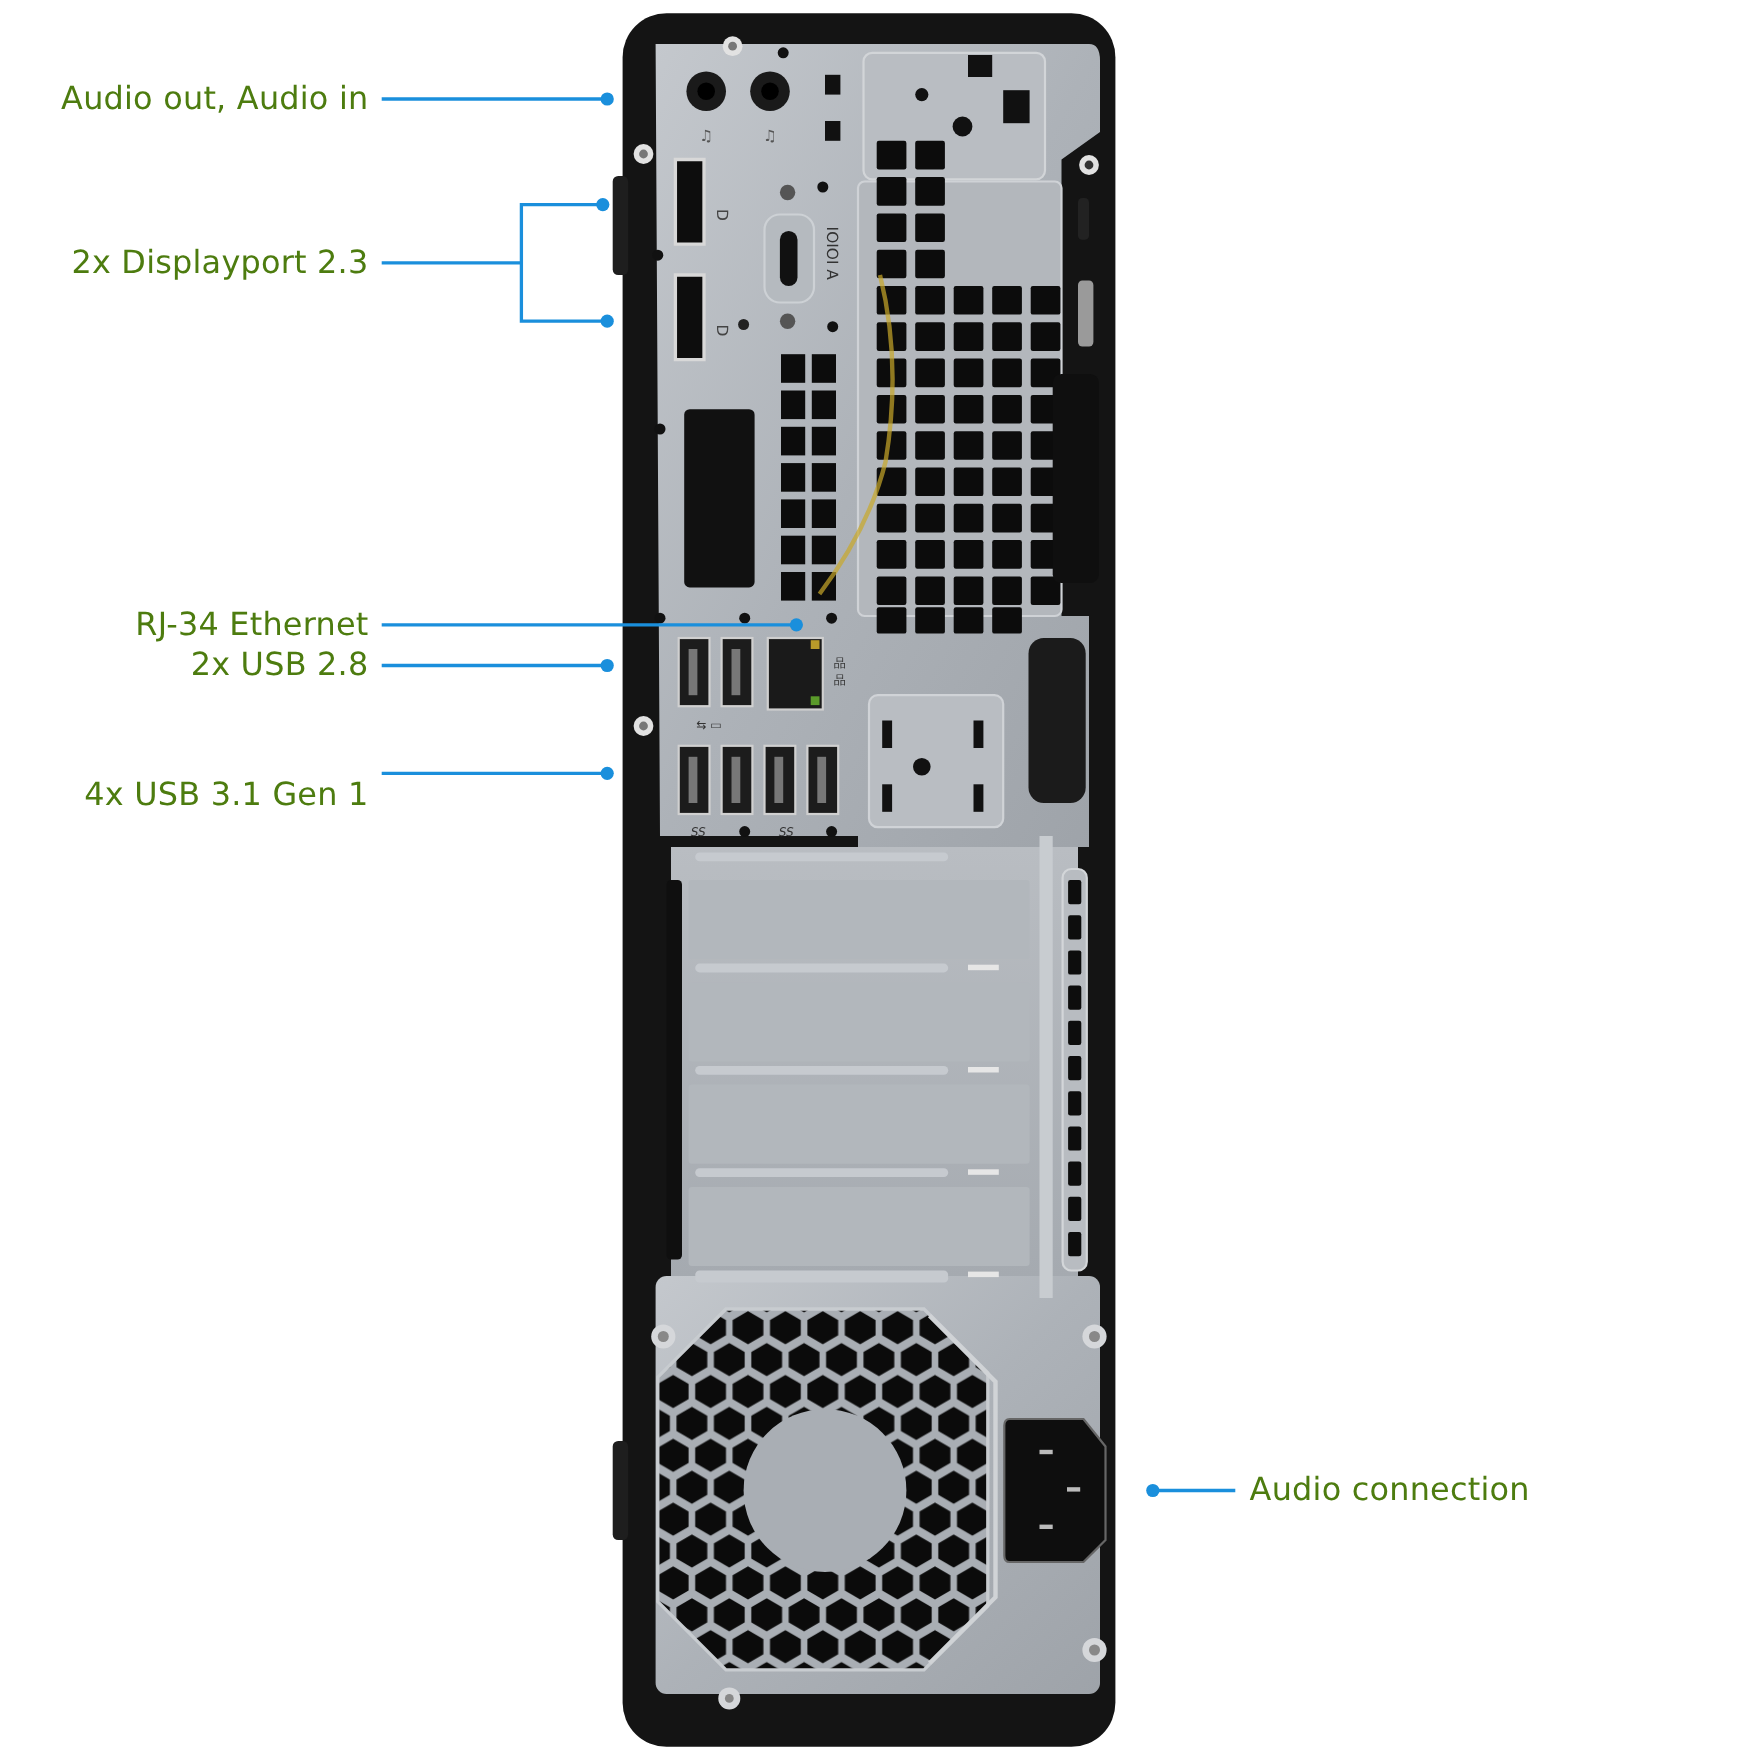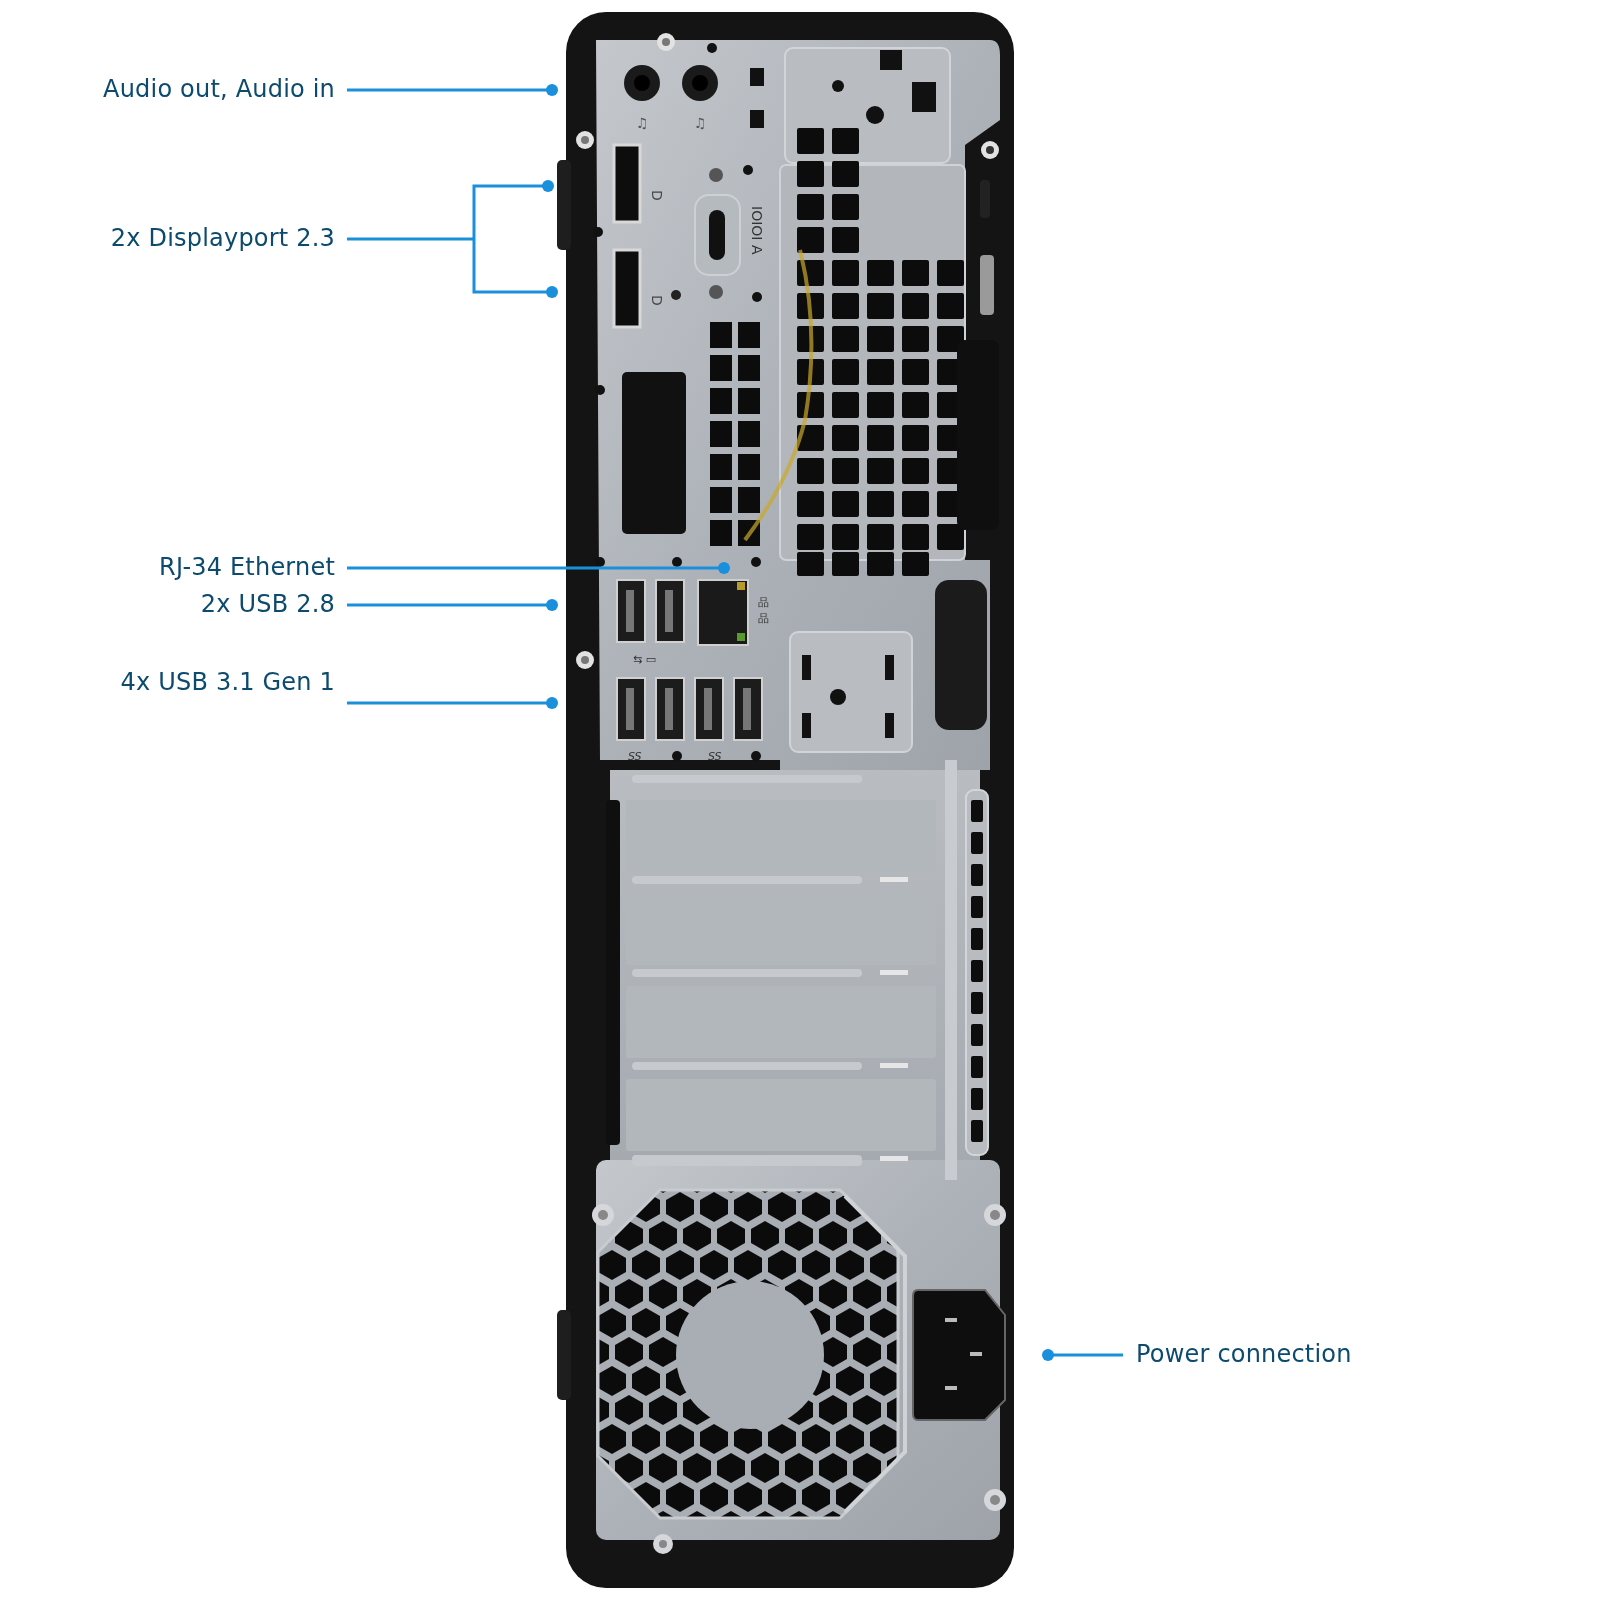--- a/index.html
+++ b/index.html
@@ -1,19 +1,19 @@
 <!DOCTYPE html>
 <html><head>
 <meta charset="utf-8">
 <style>
   html, body { margin: 0; padding: 0; background: #ffffff; }
   body { width: 1600px; height: 1600px; position: relative; overflow: hidden;
          font-family: "DejaVu Sans", "Liberation Sans", sans-serif; }
   .label {
-    position: absolute; font-size: 24px; color: #0c4a6e; white-space: nowrap;
+    position: absolute; font-size: 29px; color: #4d7c0f; white-space: nowrap;
     line-height: 34px; letter-spacing: 0.2px;
   }
   .label.right { text-align: right; }
   svg.case { position: absolute; left: 0; top: 0; }
   svg.callouts { position: absolute; left: 0; top: 0; pointer-events: none; }
 </style>
 </head>
 <body>
 
 <svg class="case" width="1600" height="1600" viewBox="0 0 1600 1600" xmlns="http://www.w3.org/2000/svg">
@@ -307,14 +307,14 @@
     <circle cx="552" cy="605" r="6"></circle>
     <circle cx="552" cy="703" r="6"></circle>
     <circle cx="1048" cy="1355" r="6"></circle>
   </g>
 </svg>
 
 <div class="label right" style="right:1265px; top:72px;">Audio out, Audio in</div>
 <div class="label right" style="right:1265px; top:221px;">2x Displayport 2.3</div>
 <div class="label right" style="right:1265px; top:550px;">RJ-34 Ethernet</div>
 <div class="label right" style="right:1265px; top:587px;">2x USB 2.8</div>
-<div class="label right" style="right:1265px; top:665px;">4x USB 3.1 Gen 1</div>
-<div class="label" style="left:1136px; top:1337px;">Power connection</div>
+<div class="label right" style="right:1265px; top:705px;">4x USB 3.1 Gen 1</div>
+<div class="label" style="left:1136px; top:1337px;">Audio connection</div>
 
 </body></html>

